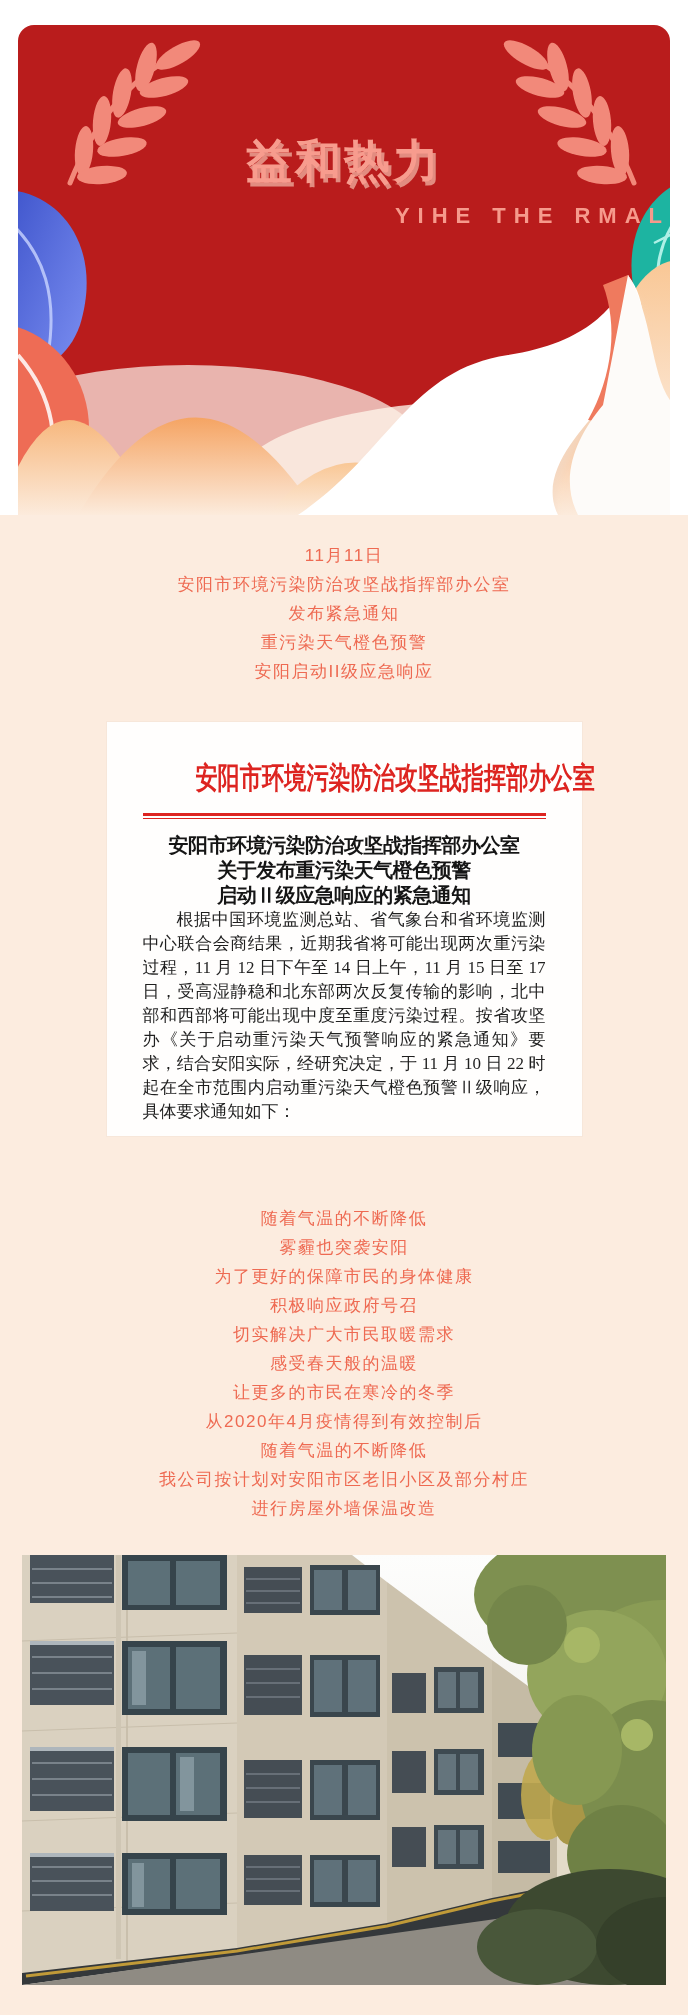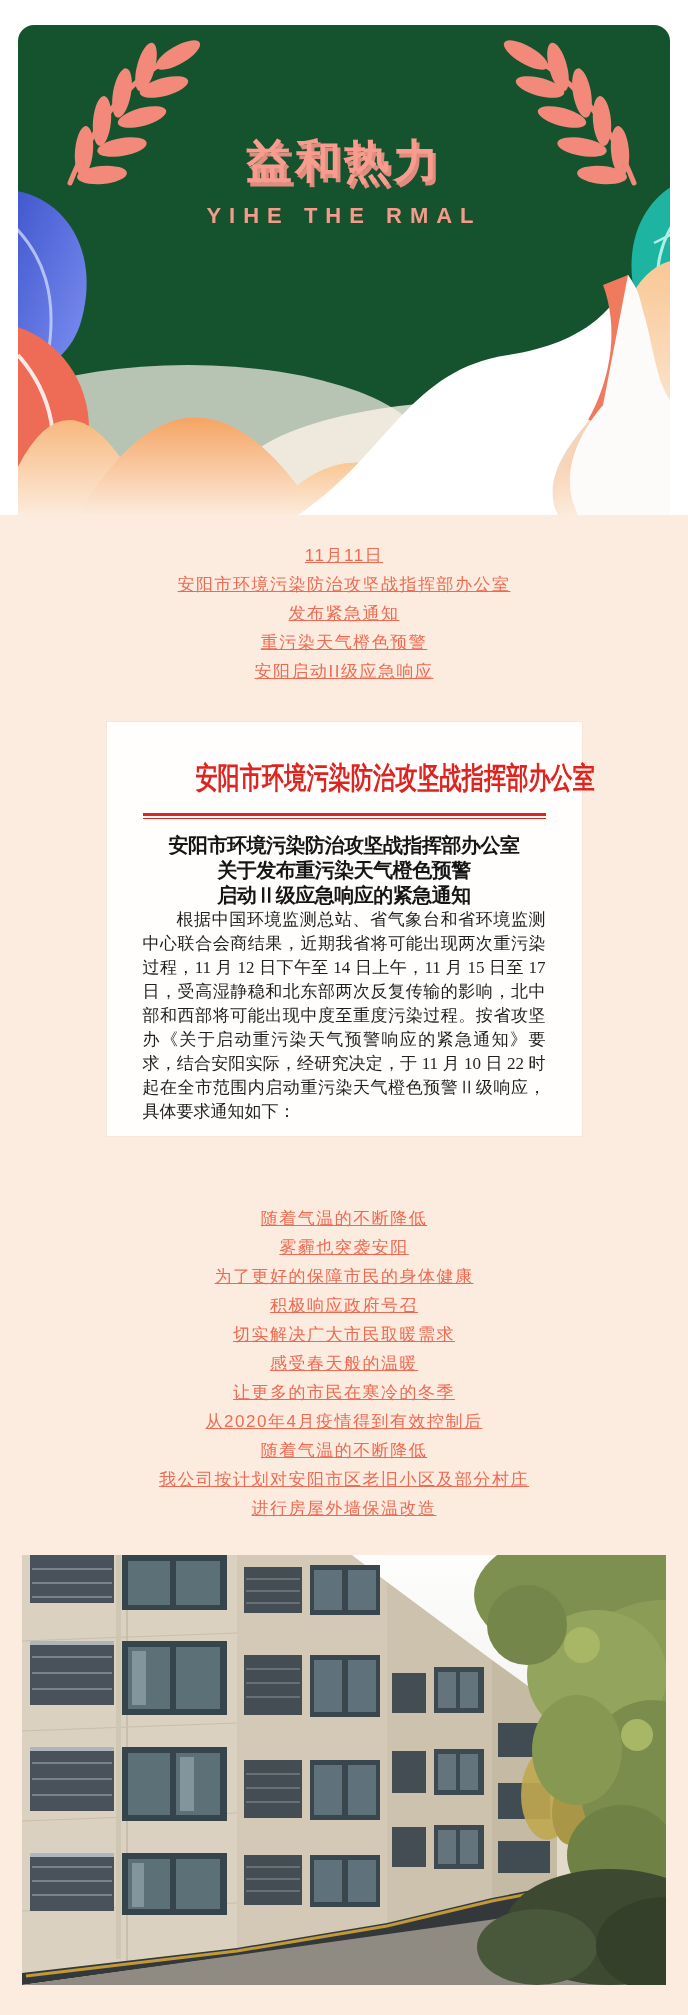--- a/index.html
+++ b/index.html
@@ -4,38 +4,38 @@
 <style>
   html,body{margin:0;padding:0;}
   body{
     width:688px;height:2015px;overflow:hidden;position:relative;
     font-family:"Liberation Sans",sans-serif;
     background:linear-gradient(to bottom,#ffffff 0,#ffffff 515px,#fcecdf 515px,#fcecdf 100%);
   }
   
   .banner-card{
     margin:25px 18px 0;height:490px;border-radius:16px 16px 0 0;
-    overflow:hidden;position:relative;background:#14532d;text-decoration:underline;
+    overflow:hidden;position:relative;background:#b91c1c;text-decoration:underline;
   }
   .banner-art{position:absolute;left:0;top:0;width:668px;height:490px;display:block;}
   .banner-title{
     position:absolute;top:106px;left:0;width:100%;text-align:center;
     font-size:46px;font-weight:bold;letter-spacing:3px;color:#f79c8e;
     text-shadow:3px 4px 0 #e28c80;
   }
   .banner-subtitle{
-    position:absolute;top:178px;left:0;width:100%;text-align:center;
+    position:absolute;top:178px;left:0;width:100%;text-align:right;
     font-size:22px;font-weight:bold;letter-spacing:8px;color:#f69a8c;
   }
   
   .intro{padding-top:26px;text-align:center;}
   .slogans{margin-top:68px;text-align:center;}
   .red-line{
     margin:0;padding:0;height:29px;line-height:29px;
-    font-size:17px;letter-spacing:1.5px;color:#ee6a52;text-decoration:underline;
+    font-size:17px;letter-spacing:1.5px;color:#ee6a52;
   }
   
   .doc-card{
     width:475px;margin:36px auto 0;background:#fffefd;
     box-sizing:border-box;padding:20px 36px 12px;
     box-shadow:0 0 0 1px rgba(0,0,0,0.02);
   }
   .doc-header{
     margin-top:16px;white-space:nowrap;text-align:center;
     font-family:"Liberation Serif",serif;font-weight:bold;

